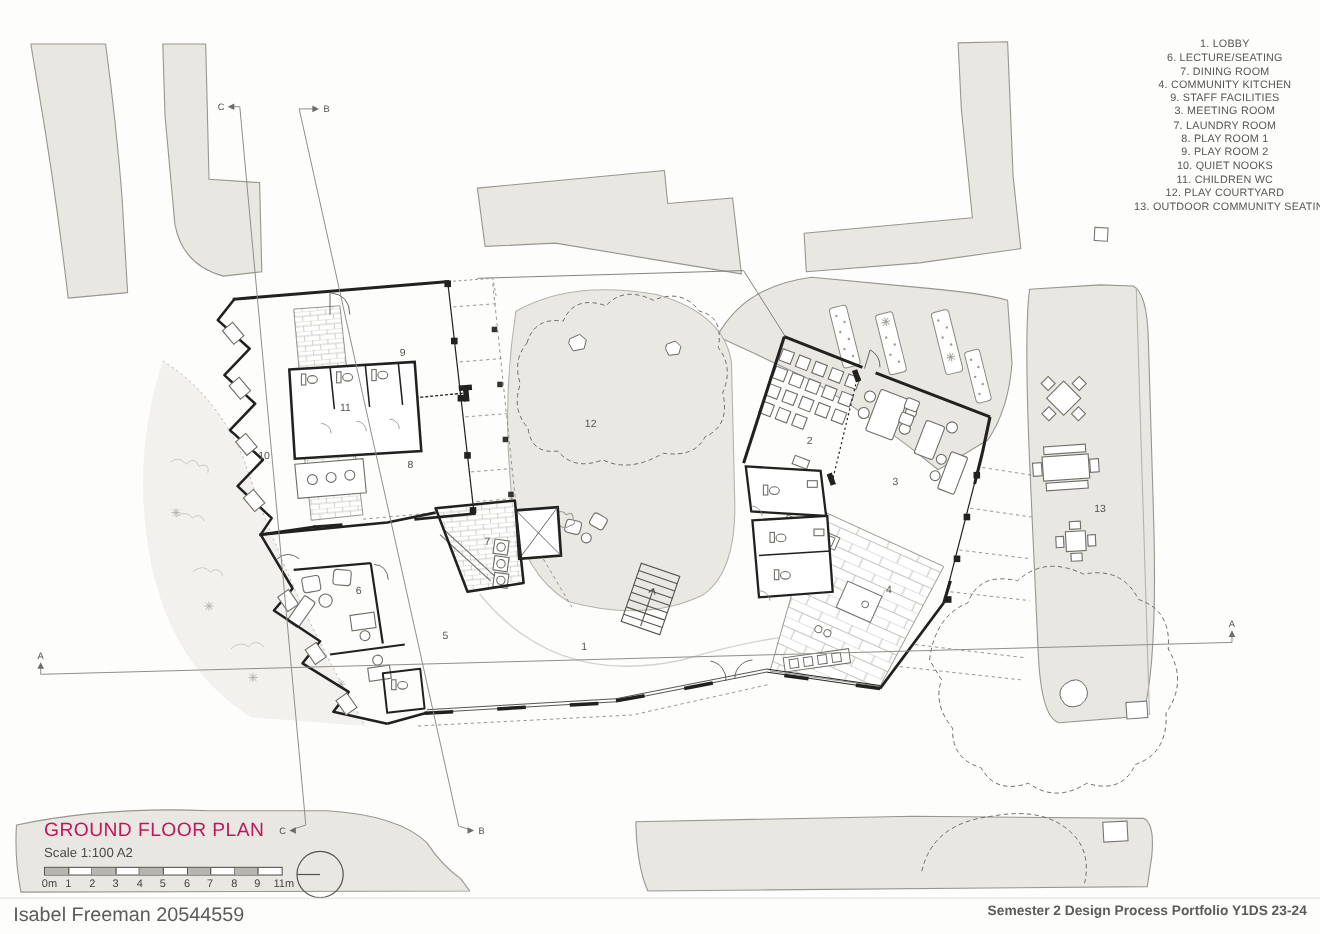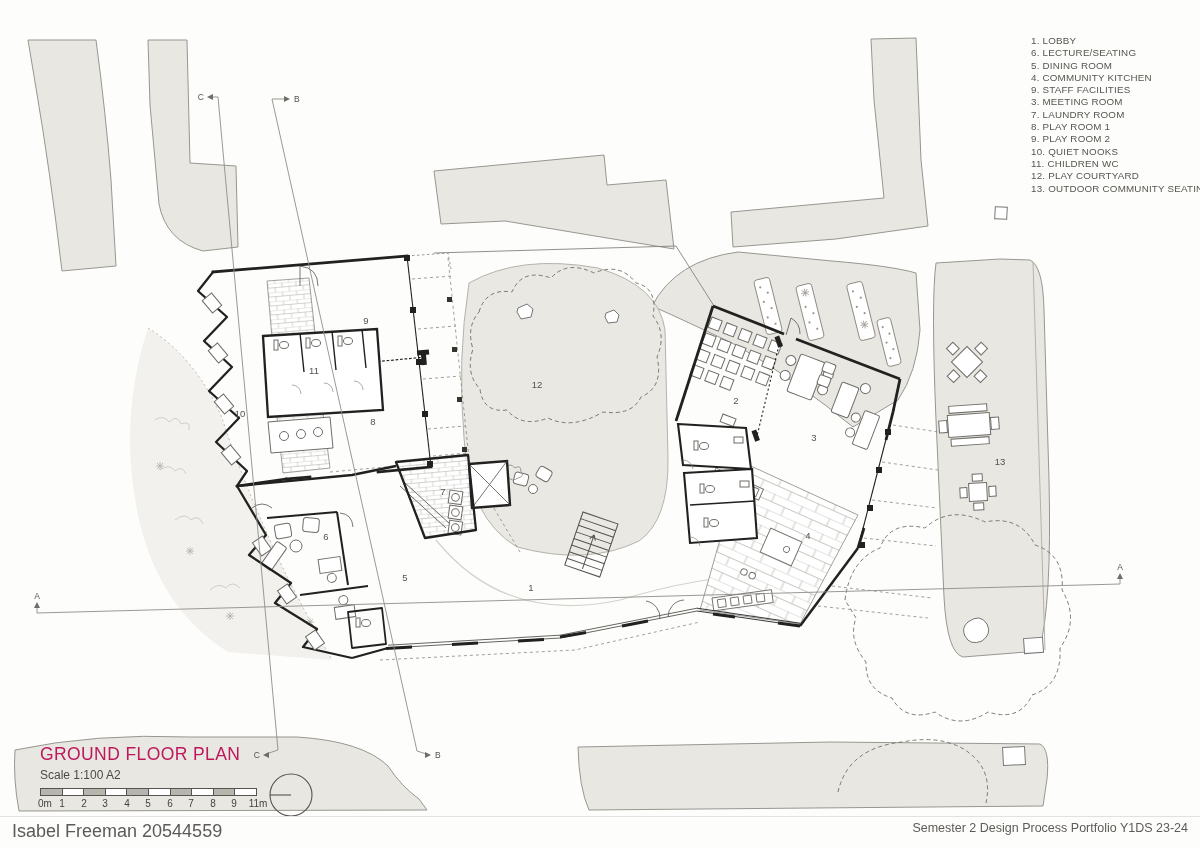--- a/index.html
+++ b/index.html
@@ -1,37 +1,37 @@
 <!DOCTYPE html>
 <html><head>
 <meta charset="utf-8">
 <style>
   html,body{margin:0;padding:0;background:#ffffff;}
   .sheet{position:relative;width:1200px;height:849px;background:#fdfdfb;overflow:hidden;
          font-family:"Liberation Sans",sans-serif;color:#4a4846;}
   .plan-svg{position:absolute;left:0;top:0;}
   
-  .legend{position:absolute;left:1031px;top:35px;width:165px;}
+  .legend{position:absolute;left:1031px;top:35px;width:165px;text-align:center;}
   .legend ul{list-style:none;margin:0;padding:0;}
   .legend li{font-size:9.8px;line-height:12.3px;letter-spacing:.2px;color:#57554f;white-space:nowrap;}
   
   .title-block{position:absolute;left:40px;top:744px;}
   .title{font-size:17.5px;font-weight:400;color:#be185d;letter-spacing:.4px;}
   .scale-note{font-size:12px;color:#4c4a46;margin-top:3px;}
   .scalebar{position:relative;margin-top:6px;width:215px;height:6px;border:1px solid #55534e;
             display:flex;background:#fff;}
   .scalebar .seg{flex:1;border-right:1px solid #55534e;}
   .scalebar .seg:last-child{border-right:none;}
   .scalebar .seg.f{background:#b7b5ae;}
   .scalebar-labels{position:relative;width:256px;height:12px;margin-top:2px;}
   .scalebar-labels span{position:absolute;top:0;font-size:10px;color:#45433f;transform:translateX(-50%);}
   
   .footer-rule{position:absolute;left:0;top:816px;width:1200px;border-top:1px solid #e3e1db;}
   .footer-left{position:absolute;left:12px;top:821px;font-size:18px;color:#5d5b57;}
-  .footer-right{position:absolute;right:12px;top:821px;font-size:12.5px;color:#5d5b57;}
+  .footer-right{position:absolute;right:12px;top:821px;font-size:12.5px;color:#5d5b57;font-weight:bold;}
   text{font-family:"Liberation Sans",sans-serif;}
 </style>
 </head>
 <body>
 
 <div class="sheet">
 
 <svg class="plan-svg" width="1200" height="849" viewBox="0 0 1200 849">
   <defs>
     <pattern id="brick" width="14" height="9" patternUnits="userSpaceOnUse" patternTransform="rotate(-5)">
@@ -482,21 +482,21 @@
   <g stroke="#55534e" stroke-width="1.1" fill="none">
     <circle cx="291" cy="795" r="21"></circle>
     <path d="M270,795 L291,795"></path>
   </g>
 </svg>
 
 <div class="legend">
   <ul>
     <li>1. LOBBY</li>
     <li>6. LECTURE/SEATING</li>
-    <li>5. DINING ROOM</li>
+    <li>7. DINING ROOM</li>
     <li>4. COMMUNITY KITCHEN</li>
     <li>9. STAFF FACILITIES</li>
     <li>3. MEETING ROOM</li>
     <li>7. LAUNDRY ROOM</li>
     <li>8. PLAY ROOM 1</li>
     <li>9. PLAY ROOM 2</li>
     <li>10. QUIET NOOKS</li>
     <li>11. CHILDREN WC</li>
     <li>12. PLAY COURTYARD</li>
     <li>13. OUTDOOR COMMUNITY SEATING</li>

